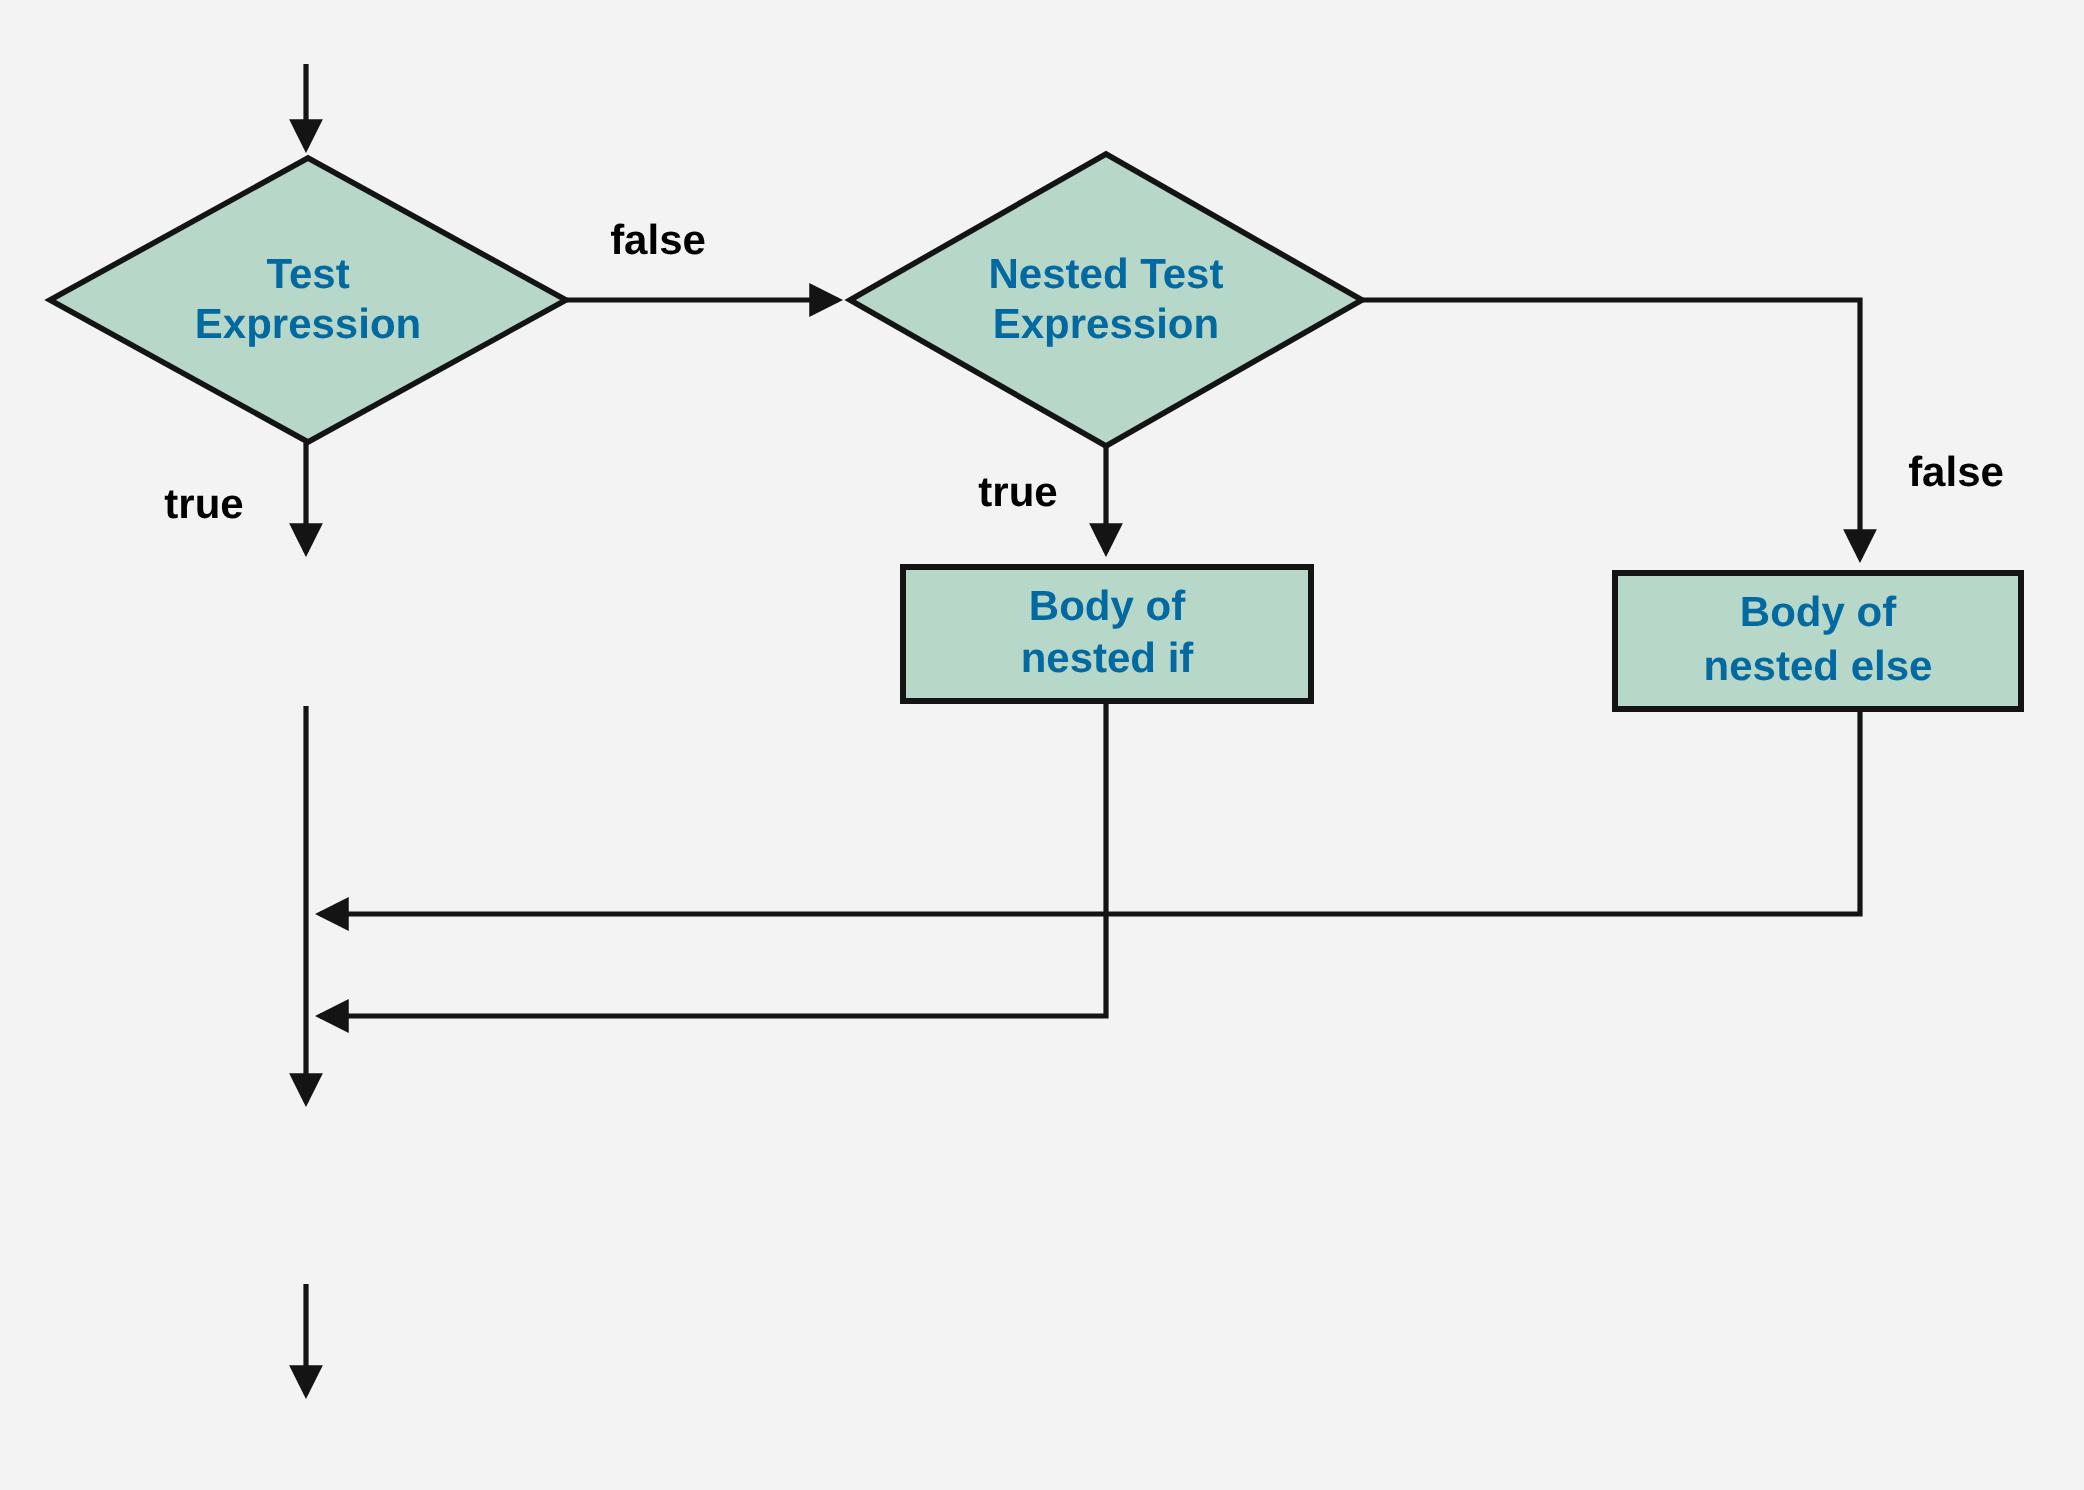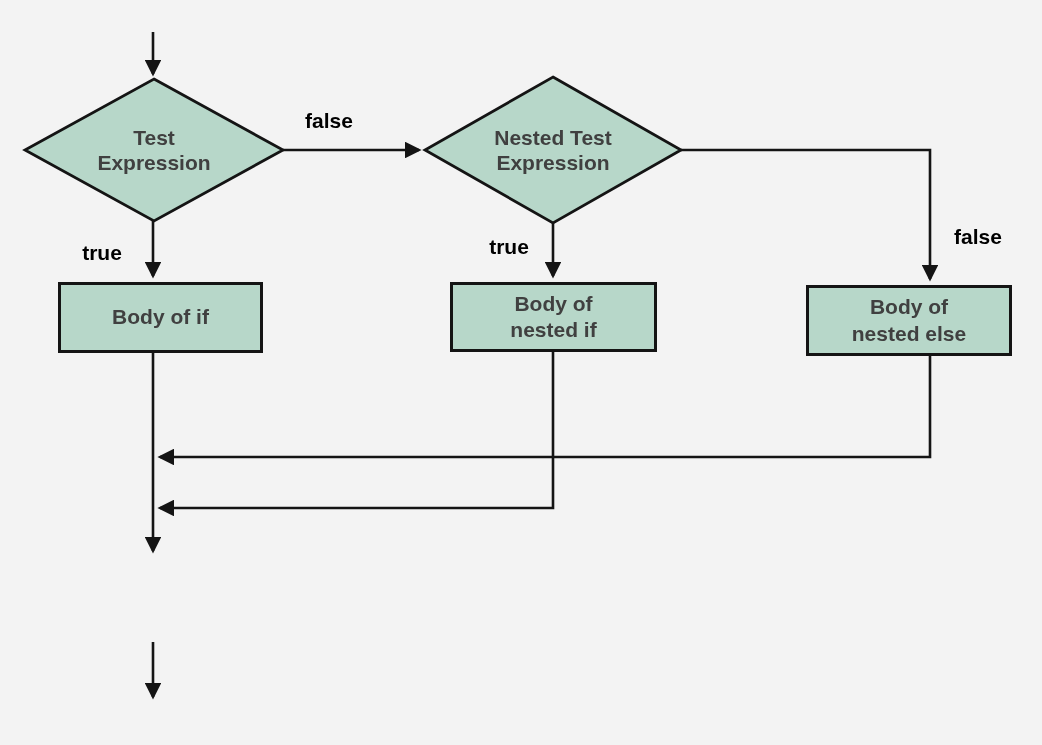--- a/index.html
+++ b/index.html
@@ -22,21 +22,21 @@
     width: 1042px;
     height: 745px;
   }
   .node {
     position: absolute;
     box-sizing: border-box;
     display: flex;
     align-items: center;
     justify-content: center;
     text-align: center;
-    color: #404040;
+    color: #0369a1;
     font-size: 21px;
     font-weight: 700;
     line-height: 1.25;
     white-space: pre-line;
   }
   .process {
     background: #b7d7c9;
     border: 3px solid #141414;
   }
   .decision-label {
@@ -77,21 +77,20 @@
     <path d="M553,352 V508 H160" fill="none" stroke="#141414" stroke-width="2.6" marker-end="url(#arrow)"></path>
     <path d="M153,353 V551" fill="none" stroke="#141414" stroke-width="2.6" marker-end="url(#arrow)"></path>
     <path d="M153,642 V697" fill="none" stroke="#141414" stroke-width="2.6" marker-end="url(#arrow)"></path>
   </svg>
 
   <div class="node decision-label" style="left:25px; top:80px; width:258px; height:140px;">Test
 Expression</div>
   <div class="node decision-label" style="left:424px; top:78px; width:258px; height:144px;">Nested Test
 Expression</div>
 
-  <div class="node process" style="left:58px; top:282px; width:205px; height:71px;">Body of if</div>
   <div class="node process" style="left:450px; top:282px; width:207px; height:70px;">Body of
 nested if</div>
   <div class="node process" style="left:806px; top:285px; width:206px; height:71px;">Body of
 nested else</div>
 
   <span class="edge-label" style="left:102px; top:253px;">true</span>
   <span class="edge-label" style="left:329px; top:121px;">false</span>
   <span class="edge-label" style="left:509px; top:247px;">true</span>
   <span class="edge-label" style="left:978px; top:237px;">false</span>
 

